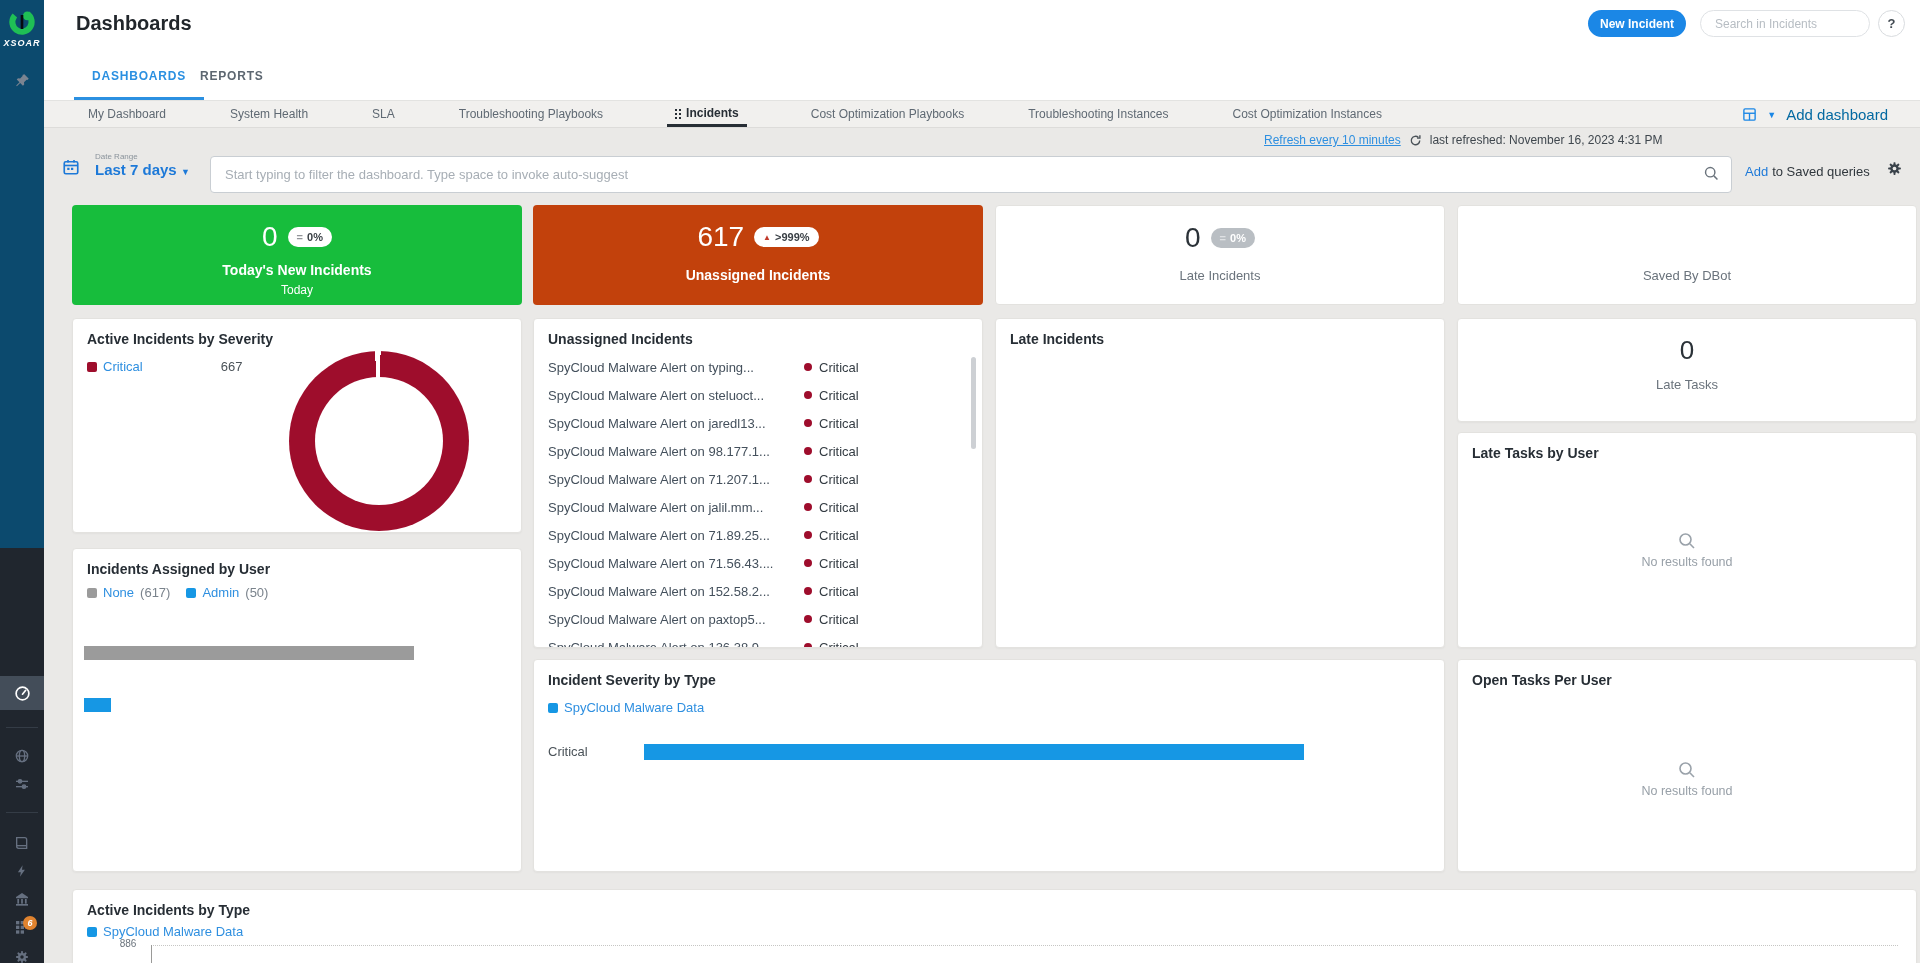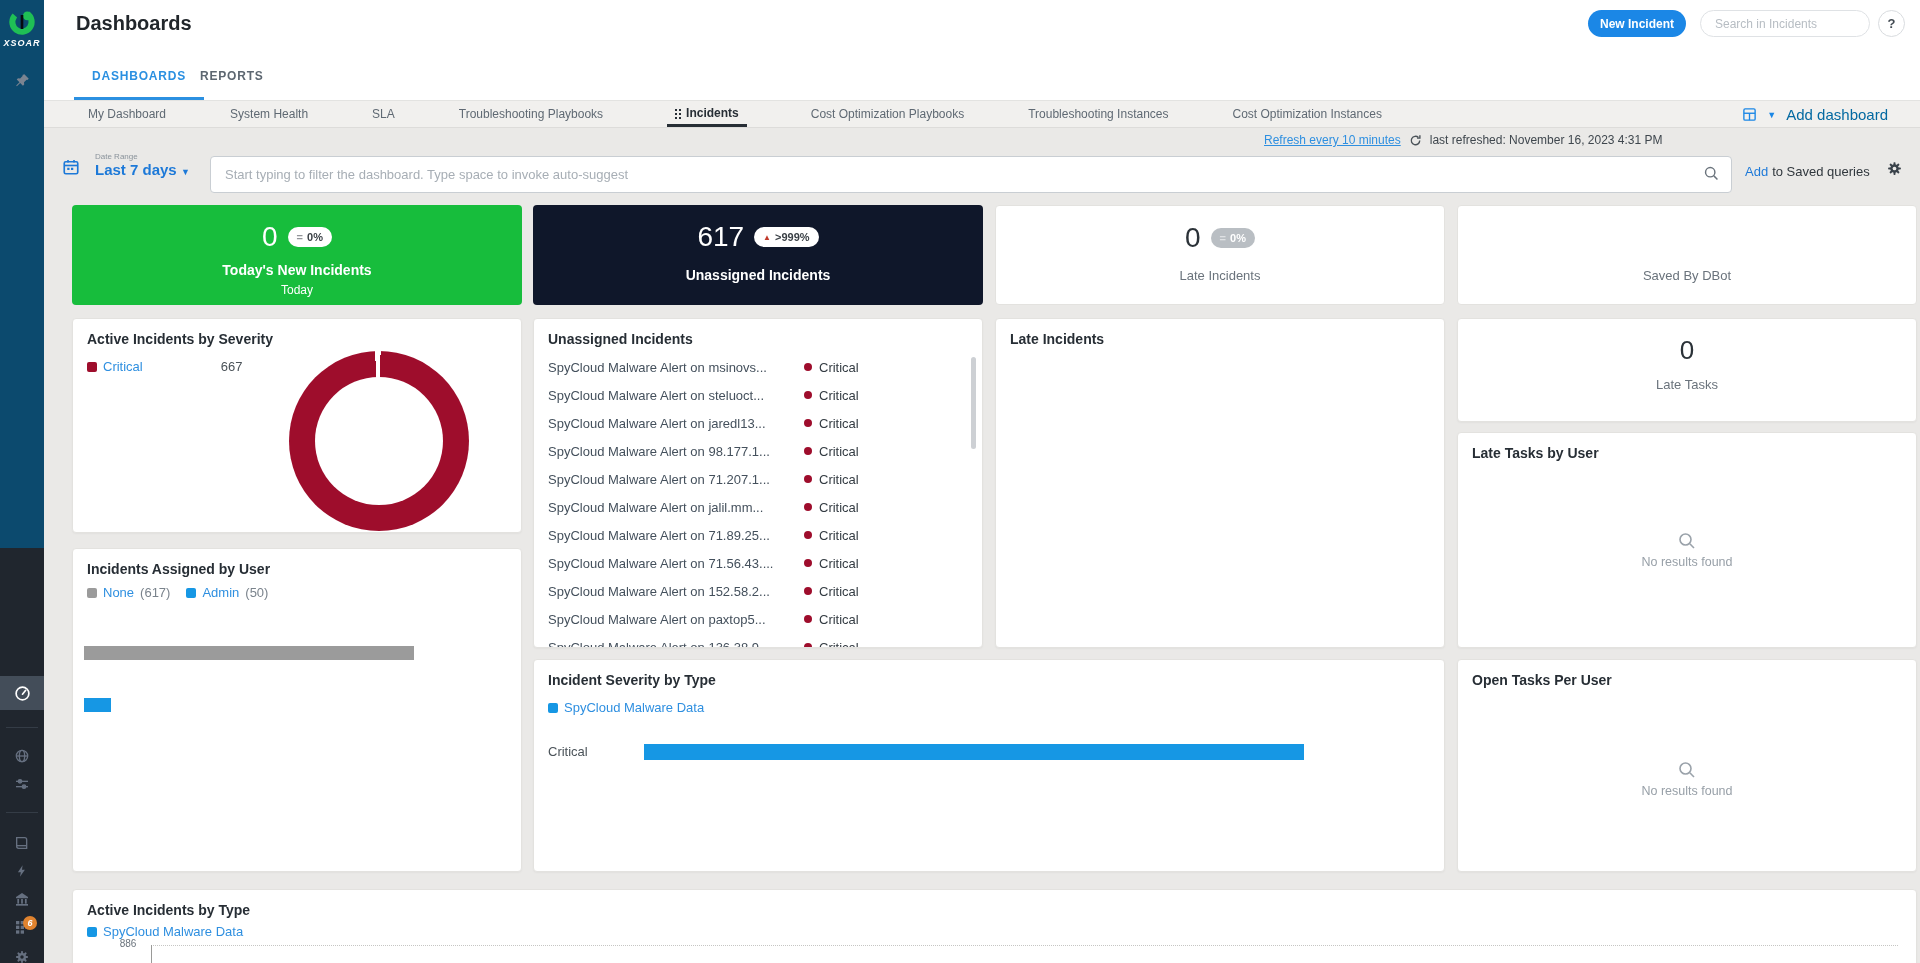--- a/index.html
+++ b/index.html
@@ -308,21 +308,21 @@
   <div class="val-row">
     <span class="val" data-interactable="false">0</span>
     <span class="badge badge-white" data-interactable="false">
         <span class="sym-eq" data-interactable="false">=</span>
         <span data-interactable="false">0%</span>
       </span>
   </div>
   <div class="card-title" data-interactable="false">Today's New Incidents</div>
   <div class="card-sub" data-interactable="false">Today</div>
 </div>
-<div class="stat-card card-light" id="card-2" data-interactable="true" style="background: #0f172a;">
+<div class="stat-card card-light" id="card-2" data-interactable="true" style="background: #c2410c;">
   <div class="val-row">
     <span class="val" data-interactable="false">617</span>
     <span class="badge badge-white" data-interactable="false">
         <span class="sym-up" data-interactable="false">▲</span>
         <span data-interactable="false">&gt;999%</span>
       </span>
   </div>
   <div class="card-title" style="top:62px;" data-interactable="false">Unassigned Incidents</div>
 </div>
 <div class="stat-card card-dark" id="card-3" data-interactable="true" style="background: rgb(255, 255, 255);">
@@ -348,21 +348,21 @@
         <span class="l-count" data-interactable="false">667</span>
       </span>
     </div>
   <div class="donut" id="donut" data-interactable="true" style="background: conic-gradient(from 1deg, rgb(158, 13, 44) 0deg, rgb(158, 13, 44) 356.5deg, rgb(255, 255, 255) 356.5deg, rgb(255, 255, 255) 360deg);"></div>
 </div>
 
 <div class="widget" id="w-unassigned" data-interactable="false">
   <div class="w-title" data-interactable="false">Unassigned Incidents</div>
   <div class="ui-list" id="unassigned-list" data-interactable="false">
       <div class="ui-row" data-interactable="true">
-        <span class="row-name" data-interactable="true">SpyCloud Malware Alert on msinovs...</span>
+        <span class="row-name" data-interactable="true">SpyCloud Malware Alert on typing...</span>
         <span class="sev" data-interactable="false">
           <i class="dot" data-interactable="false" style="background: rgb(158, 13, 44);"></i>
           <span data-interactable="false">Critical</span>
         </span>
       </div>
       <div class="ui-row" data-interactable="true">
         <span class="row-name" data-interactable="true">SpyCloud Malware Alert on steluoct...</span>
         <span class="sev" data-interactable="false">
           <i class="dot" data-interactable="false" style="background: rgb(158, 13, 44);"></i>
           <span data-interactable="false">Critical</span>

